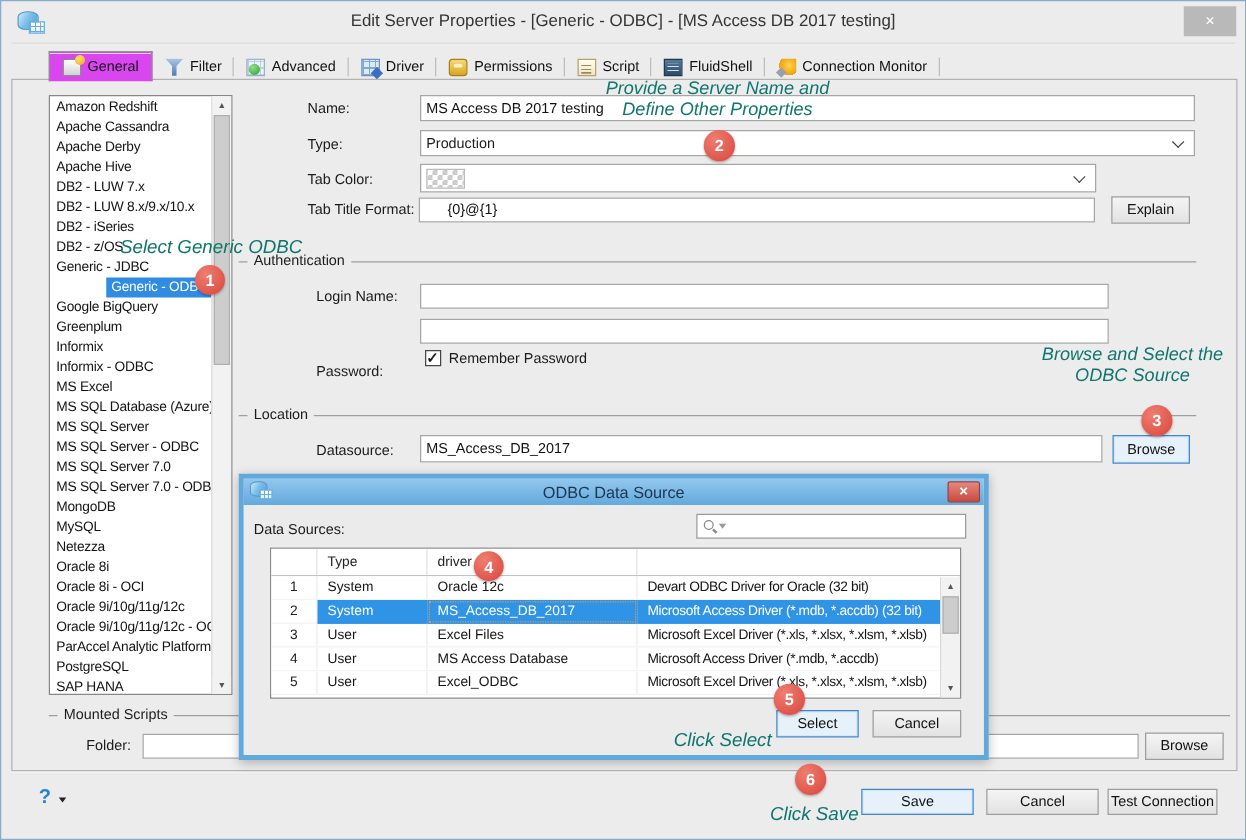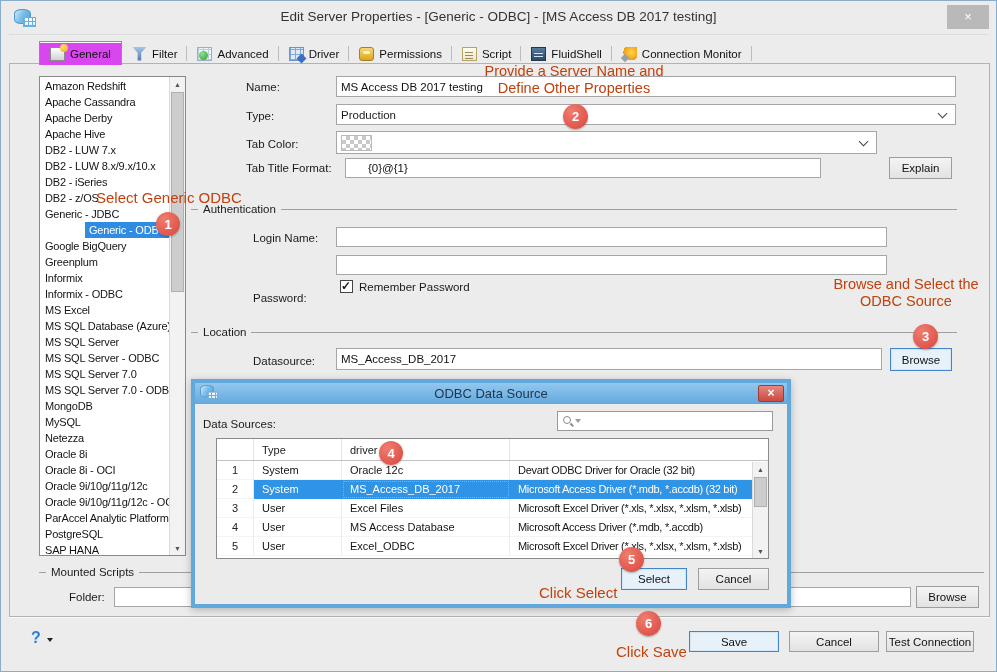--- a/index.html
+++ b/index.html
@@ -144,22 +144,22 @@
   .thc { display:flex; align-items:center; padding-left:8px; color:#222; border-right:1px solid #e3e3e3; }
   .trow { display:grid; grid-template-columns:37px 88px 168px 1fr; height:19px; background:#fff; }
   .tc { display:flex; align-items:center; padding-left:8px; white-space:nowrap; overflow:hidden;
         border-right:1px solid #ececec; border-bottom:1px solid #f4f4f4; color:#141414; }
   .tc.tnum { justify-content:center; padding-left:0; color:#222; }
   .tc.tdrv { letter-spacing:-0.3px; }
   .trow.sel .tc:not(.tnum) { background:#2f93e6; color:#fff; border-color:#2f93e6; }
   .trow.sel .tc.tname { outline:1px dotted #d59a54; outline-offset:-2px; }
 
   
-  .ann { position:absolute; color:#c2410c; font-size:14.5px; line-height:17px;
-         text-align:center; z-index:50; white-space:nowrap; }
+  .ann { position:absolute; color:#0f766e; font-size:14.5px; line-height:17px;
+         text-align:center; z-index:50; white-space:nowrap;font-style:italic; }
   .badge { position:absolute; width:25px; height:25px; border-radius:50%;
          background:radial-gradient(circle at 35% 30%,#ef7d70,#d9453c); color:#fff;
          font-size:13px; font-weight:bold; display:flex; align-items:center; justify-content:center;
          z-index:51; box-shadow:0 1px 2px rgba(0,0,0,.3); }
 
   
   .help { position:absolute; left:30px; top:628px; font-size:16px; font-weight:bold; color:#2a7fd4; }
   .help-arrow { position:absolute; left:46px; top:637px; width:0; height:0;
          border-left:3px solid transparent; border-right:3px solid transparent;
          border-top:4px solid #222; }
@@ -263,21 +263,21 @@
     <span class="chev"></span>
   </div>
 
   <div class="fl" style="left:245px;top:137px;">Tab Color:</div>
   <div class="ddown" style="left:335px;top:130px;width:541px;height:23px;">
     <span class="swatch"></span>
     <span class="chev"></span>
   </div>
 
   <div class="fl" style="left:245px;top:161px;">Tab Title Format:</div>
-  <input class="inp" style="left: 344px; top: 157px; width: 476px; height: 20px; padding-left: 22px;" value="{0}@{1}">
+  <input class="inp" style="left: 334px; top: 157px; width: 541px; height: 20px; padding-left: 22px;" value="{0}@{1}">
   <div class="btn" style="left:888px;top:156px;width:63px;height:22px;">Explain</div>
 
   <div class="grp" style="left:190px;top:201px;width:766px;">
     <span class="gline" style="width:7px;"></span>
     <span>Authentication</span>
     <span class="gline" style="flex:1;"></span>
   </div>
   <div class="fl" style="left:252px;top:231px;">Login Name:</div>
   <input class="inp" style="left: 335px; top: 226px; width: 551px; height: 20px;" value="">
   <div class="fl" style="left:252px;top:259px;margin-top:32px;">Password:</div>

